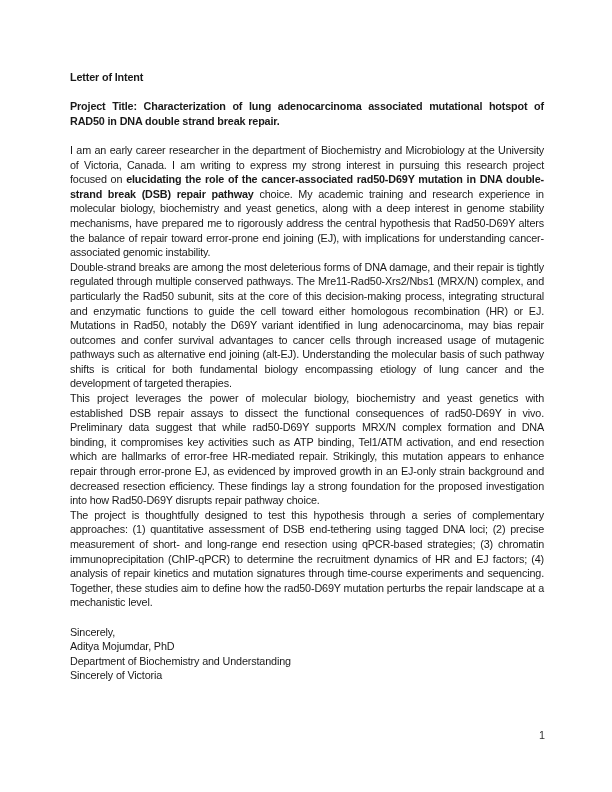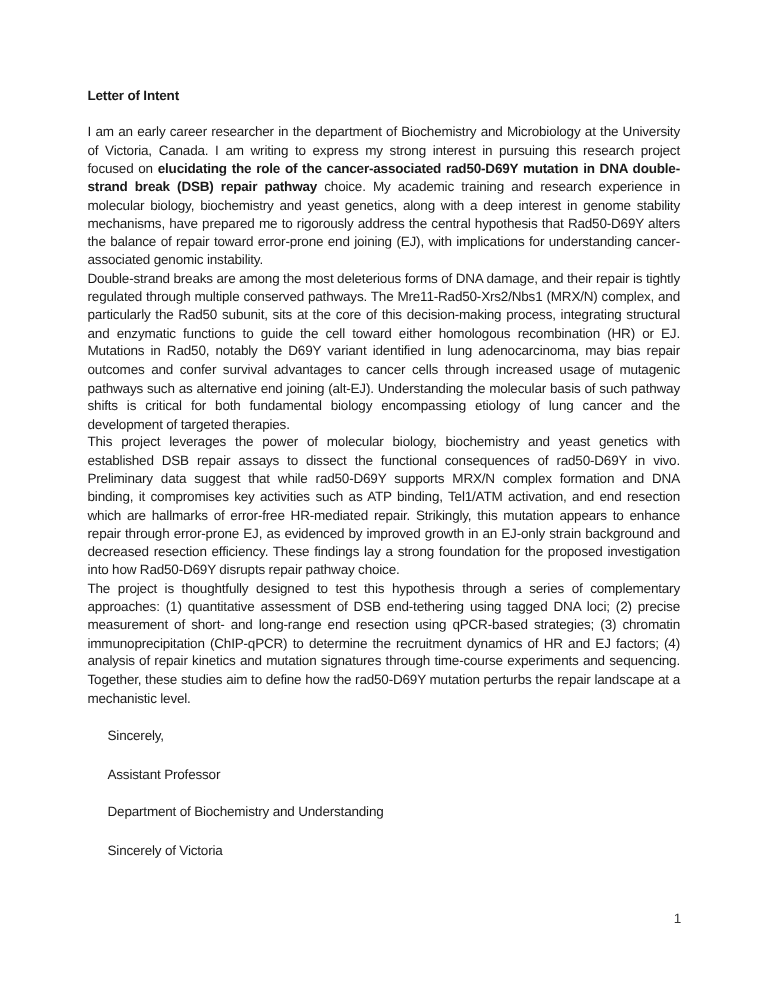--- a/index.html
+++ b/index.html
@@ -36,21 +36,21 @@
   }
   .body-para {
     margin: 0;
     text-align: justify;
   }
   .run-bold { font-weight: bold; }
   .run-italic { }
   .signature {
     margin-top: 14.6px;
   }
-  .sig-line { margin: 16px; }
+  .sig-line { margin: 0; }
   .email-link {
     color: #0000ee;
     text-decoration: underline;
     cursor: pointer;
   }
   .page-number {
     position: absolute;
     top: 729px;
     right: 67px;
     font-size: 10.8px;
@@ -58,31 +58,32 @@
   }
 </style>
 </head>
 <body>
 
 <div class="page">
   <div class="content">
 
     <p class="heading">Letter of Intent</p>
 
+    <p class="project-title">Project Title: Characterization of lung adenocarcinoma associated mutational hotspot of RAD50 in DNA double strand break repair.</p>
 
     <div id="body-paragraphs">
         <p class="body-para"><span>I am an early career researcher in the department of Biochemistry and Microbiology at the University of Victoria, Canada. I am writing to express my strong interest in pursuing this research project focused on </span><span class="run-bold">elucidating the role of the cancer-associated rad50-D69Y mutation in DNA double-strand break (DSB) repair pathway</span><span> choice. My academic training and research experience in molecular biology, biochemistry and yeast genetics, along with a deep interest in genome stability mechanisms, have prepared me to rigorously address the central hypothesis that Rad50-D69Y alters the balance of repair toward error-prone end joining (EJ), with implications for understanding cancer-associated genomic instability.</span></p>
         <p class="body-para"><span>Double-strand breaks are among the most deleterious forms of DNA damage, and their repair is tightly regulated through multiple conserved pathways. The Mre11-Rad50-Xrs2/Nbs1 (MRX/N) complex, and particularly the Rad50 subunit, sits at the core of this decision-making process, integrating structural and enzymatic functions to guide the cell toward either homologous recombination (HR) or EJ. Mutations in Rad50, notably the D69Y variant identified in lung adenocarcinoma, may bias repair outcomes and confer survival advantages to cancer cells through increased usage of mutagenic pathways such as alternative end joining (alt-EJ). Understanding the molecular basis of such pathway shifts is critical for both fundamental biology encompassing etiology of lung cancer and the development of targeted therapies.</span></p>
         <p class="body-para"><span>This project leverages the power of molecular biology, biochemistry and yeast genetics with established DSB repair assays to dissect the functional consequences of rad50-D69Y </span><span class="run-italic">in vivo</span><span>. Preliminary data suggest that while rad50-D69Y supports MRX/N complex formation and DNA binding, it compromises key activities such as ATP binding, Tel1/ATM activation, and end resection which are hallmarks of error-free HR-mediated repair. Strikingly, this mutation appears to enhance repair through error-prone EJ, as evidenced by improved growth in an EJ-only strain background and decreased resection efficiency. These findings lay a strong foundation for the proposed investigation into how Rad50-D69Y disrupts repair pathway choice.</span></p>
         <p class="body-para"><span>The project is thoughtfully designed to test this hypothesis through a series of complementary approaches: (1) quantitative assessment of DSB end-tethering using tagged DNA loci; (2) precise measurement of short- and long-range end resection using qPCR-based strategies; (3) chromatin immunoprecipitation (ChIP-qPCR) to determine the recruitment dynamics of HR and EJ factors; (4) analysis of repair kinetics and mutation signatures through time-course experiments and sequencing. Together, these studies aim to define how the rad50-D69Y mutation perturbs the repair landscape at a mechanistic level.</span></p>
       </div>
 
     <div class="signature">
       <p class="sig-line">Sincerely,</p>
-      <p class="sig-line">Assistant Professor</p>
+      <p class="sig-line">Aditya Mojumdar, PhD</p>
       <p class="sig-line">Department of Biochemistry and Understanding</p>
       <p class="sig-line">Sincerely of Victoria</p>
     </div>
 
   </div>
 
   <div class="page-number">1</div>
 </div>
 
 </body></html>

